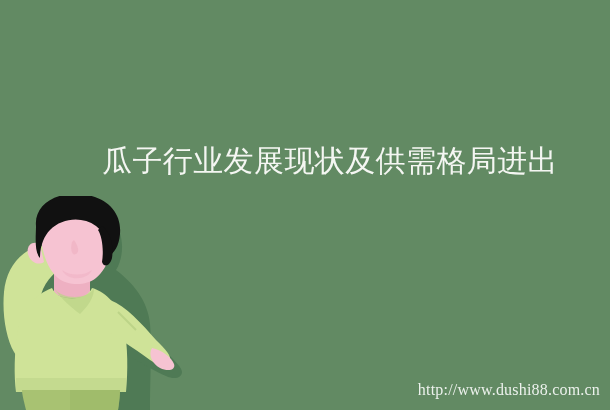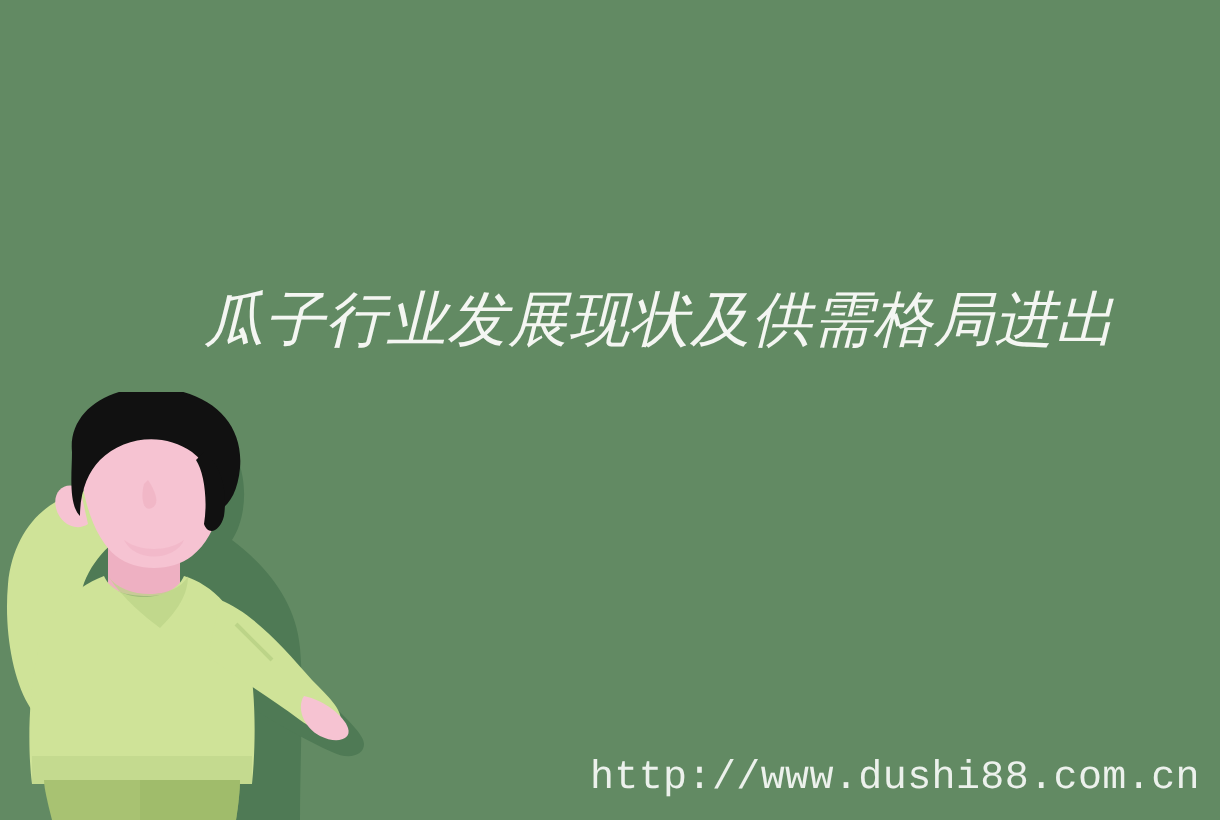--- a/index.html
+++ b/index.html
@@ -36,42 +36,41 @@
     width: 250px;
     height: 214px;
   }
 
   
   #title-block {
     position: absolute;
     left: 102px;
     top: 140px;
     width: 470px;
-    font-style: italic;
   }
   .title-line {
     color: #f4f6f2;
     font-size: 30px;
     line-height: 42px;
     letter-spacing: 0.4px;
     font-weight: 400;
     white-space: nowrap;
     font-family: "DejaVu Sans", "Liberation Sans", sans-serif;
   }
 
   
   #watermark {
     position: absolute;
     right: 10px;
     bottom: 11px;
     color: rgba(255,255,255,0.88);
-    font-size: 20px;
+    font-size: 16px;
     line-height: 18px;
     letter-spacing: 0.2px;
-    font-family: Liberation Mono, monospace;
+    font-family: Liberation Serif, serif;
     white-space: nowrap;
   }
 </style>
 </head>
 <body>
 
 <div id="canvas">
 
   <div class="bg-fill"></div>
 

